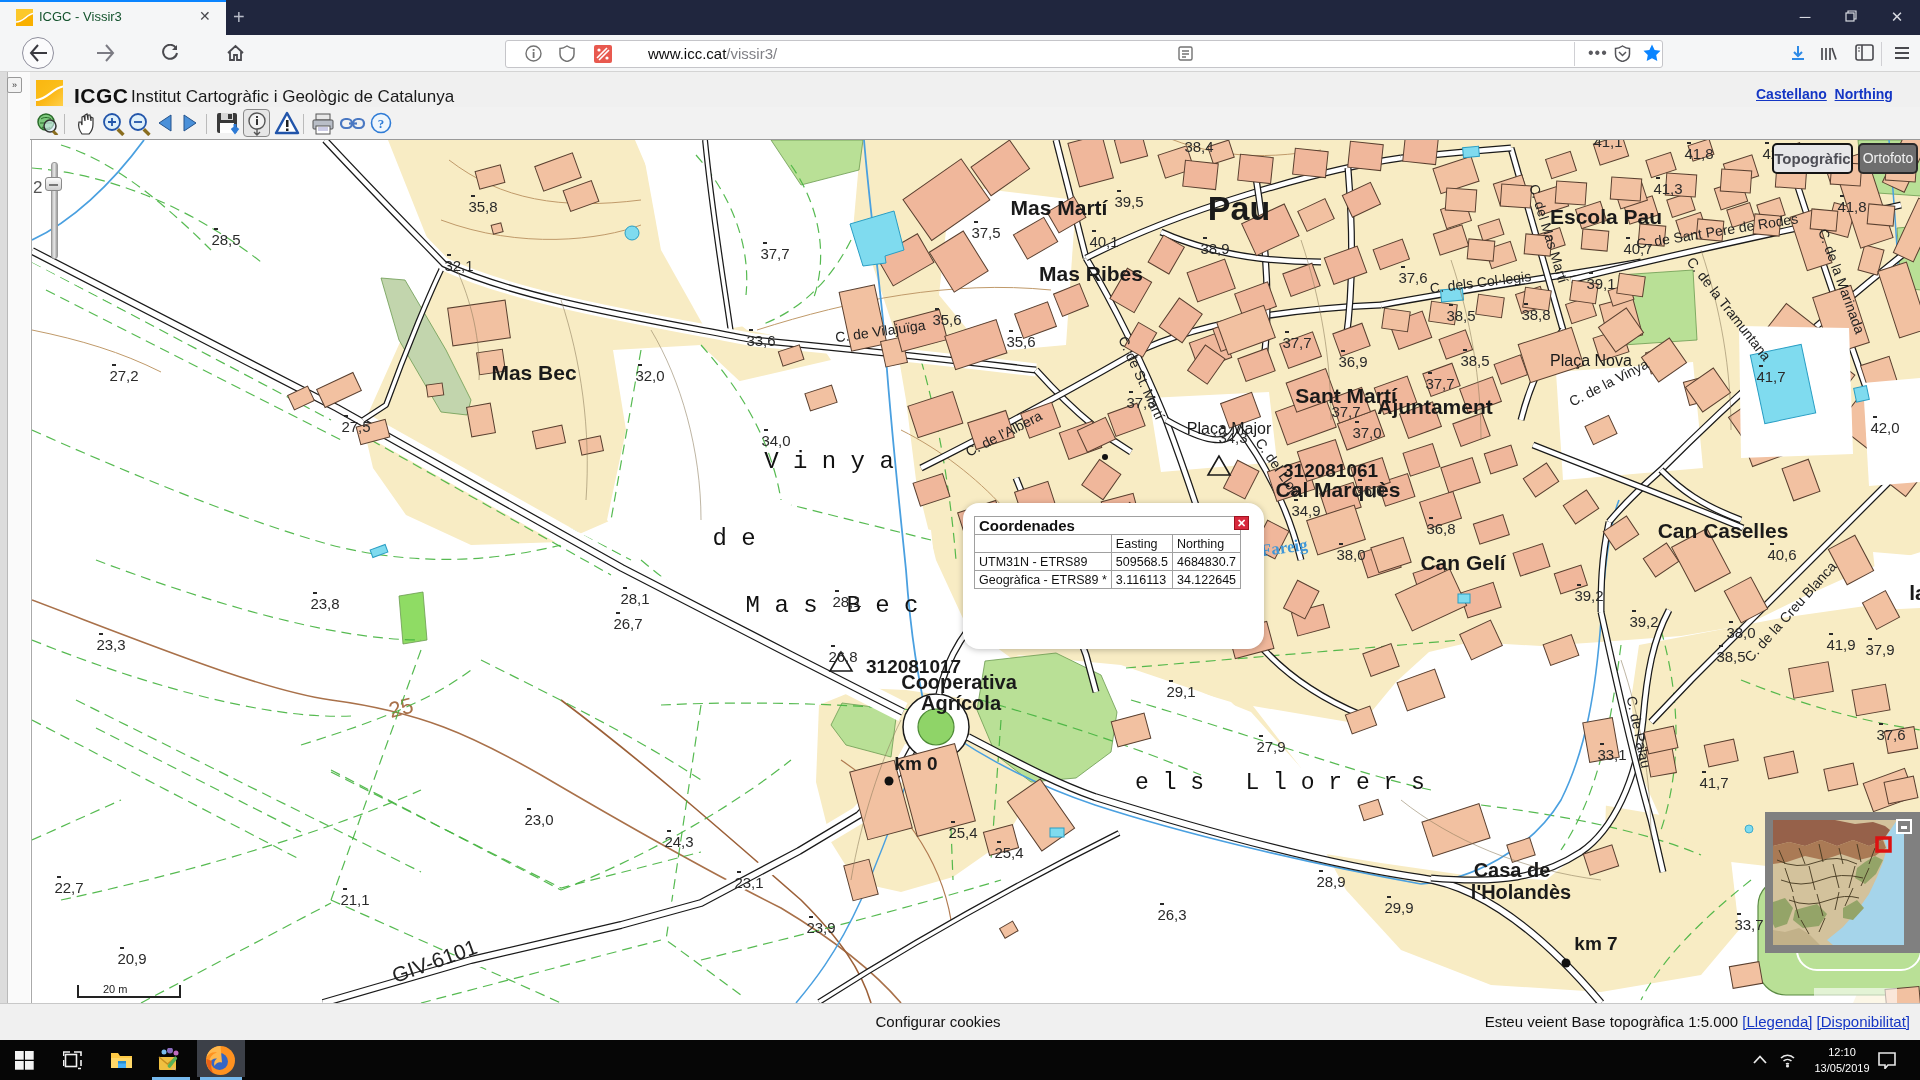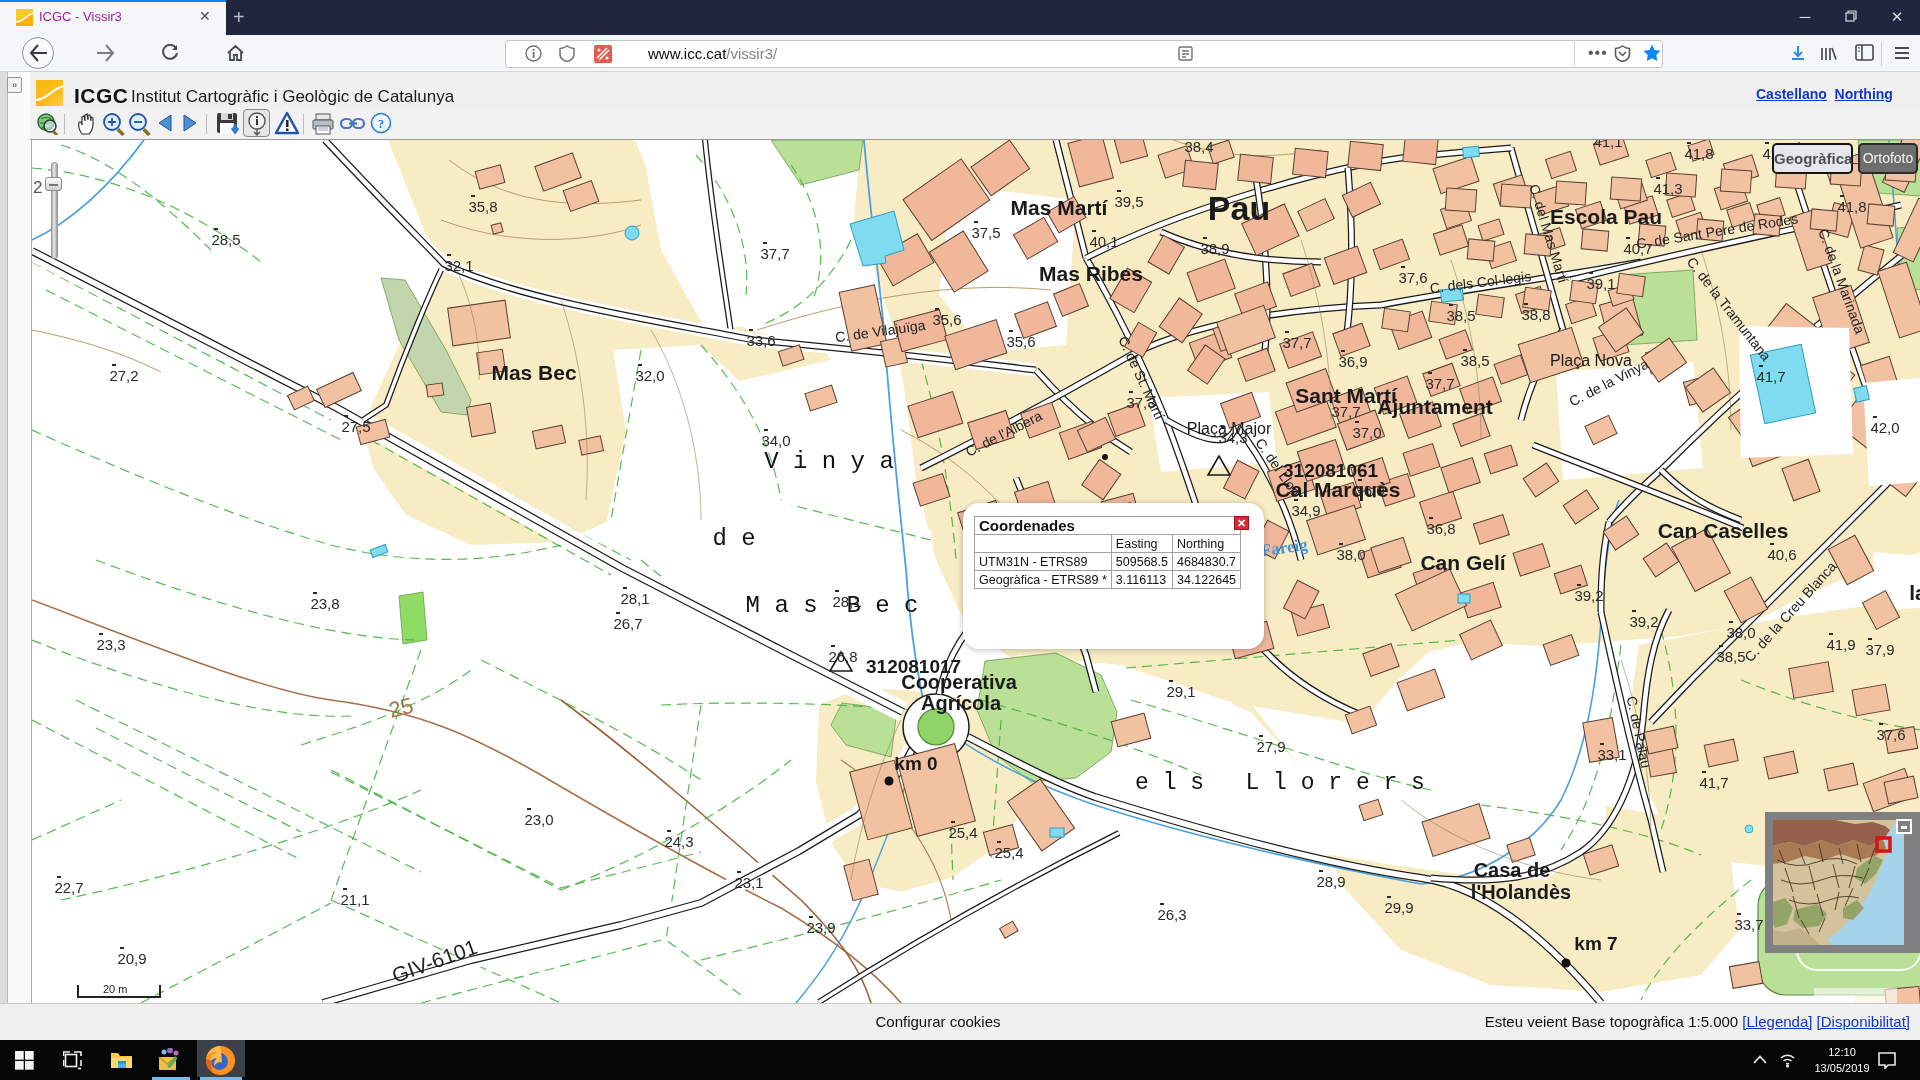--- a/index.html
+++ b/index.html
@@ -1,21 +1,21 @@
 <!DOCTYPE html>
 <html><head>
 <meta charset="utf-8">
 <style>
 * { margin:0; padding:0; box-sizing:border-box; }
 html,body { width:1920px; height:1080px; overflow:hidden; font-family:"Liberation Sans", sans-serif; }
 .abs { position:absolute; }
 
 #titlebar { position:absolute; left:0; top:0; width:1920px; height:35px; background:#20263e; }
 #tab { position:absolute; left:0; top:0; width:226px; height:35px; background:#f5f6f7; border-top:2px solid #0a84ff; }
-#tabtitle { position:absolute; left:39px; top:9px; font-size:13px; color:#a21caf; }
+#tabtitle { position:absolute; left:39px; top:9px; font-size:13px; color:#14532d; }
 #tabclose { position:absolute; left:199px; top:8px; font-size:14px; color:#4a4a4f; }
 #newtab { position:absolute; left:233px; top:6px; font-size:20px; color:#b8bcc8; font-weight:300;}
 .winbtn { position:absolute; top:0; width:46px; height:35px; color:#d8dae2; text-align:center; line-height:33px; font-size:15px; }
 
 #navbar { position:absolute; left:0; top:35px; width:1920px; height:37px; background:#f5f6f7; border-bottom:1px solid #d4d4d4; }
 #backbtn { position:absolute; left:22px; top:37px; width:32px; height:32px; border:1px solid #8f8f9d; border-radius:50%; background:#fbfbfc; }
 .navico { position:absolute; top:42px; color:#4a4a4f; }
 #urlbar { position:absolute; left:505px; top:40px; width:1158px; height:28px; background:#fff; border:1px solid #c5c5c9; border-radius:3px; }
 #urltext { position:absolute; left:648px; top:45px; font-size:15px; color:#0c0c0d;text-align:right; }
 #urltext span { color:#808086; }
@@ -42,21 +42,21 @@
 #btn-orto { position:absolute; left:1826px; top:3px; width:60px; height:31px; background:#6e6e6e; border:2px solid #2a2a2a; border-radius:5px; color:#f2f2f2; font-size:14px; text-align:center; line-height:27px; }
 
 #popup { position:absolute; left:931px; top:363px; width:301px; height:146px; background:#fff; border-radius:16px; box-shadow:0 1px 6px rgba(0,0,0,0.25); }
 #popup table { border-collapse:collapse; position:absolute; left:11px; top:13px; table-layout:fixed; }
 #popup td { border:1px solid #a0a0a0; font-size:12.5px; color:#111; padding:0 4px; height:18px; white-space:nowrap; overflow:hidden; }
 #popup .hdr { font-weight:bold; font-size:15px; }
 #pclose { position:absolute; left:271px; top:13px; width:15px; height:14px; background:#d8283c; border:1px solid #a01220; color:#fff; font-size:11px; line-height:13px; text-align:center; font-weight:bold;}
 #pnote { position:absolute; left:11px; top:99px; font-size:12.3px; color:#111; line-height:13.5px; white-space:nowrap; }
 #pnote a { color:#1436c4; text-decoration:underline; }
 
-#scalebar { position:absolute; left:45px; top:845px; width:84px; height:13px; border-left:2px solid #222; border-right:2px solid #222; border-bottom:2px solid #222; }
+#scalebar { position:absolute; left:45px; top:845px; width:104px; height:13px; border-left:2px solid #222; border-right:2px solid #222; border-bottom:2px solid #222; }
 #scalebar span { position:absolute; left:22px; top:-2px; font-size:11px; color:#222; background:#fff; padding:0 2px;}
 
 #inset { position:absolute; left:1733px; top:672px; width:187px; height:141px; background:#808080; }
 #insetmin { position:absolute; left:1864px; top:679px; width:16px; height:15px; background:#808080; border:2px solid #fff; }
 #insetmin::after { content:""; position:absolute; left:3px; top:5px; width:6px; height:3px; background:#fff; }
 #exy { position:absolute; left:1782px; top:848px; font-size:11px; font-weight:bold; color:#111; background:rgba(255,255,255,0.6); padding:15px 2px;}
 
 #cookiebar { position:absolute; left:0; top:1003px; width:1920px; height:37px; background:#f0f0f0; border-top:1px solid #c8c8c8; }
 #cookietext { position:absolute; left:0; top:1013px; width:1876px; text-align:center; font-size:15px; color:#111; }
 #statustext { position:absolute; right:10px; top:1013px; font-size:15px; color:#111; }
@@ -822,21 +822,21 @@
       <text x="1008" y="858" font-family="Liberation Sans, sans-serif" font-size="15" fill="#2a2a2a" text-anchor="middle">25,4</text>
       <rect x="996" y="841" width="4" height="2" fill="#2a2a2a"></rect>
       <text x="1020" y="347" font-family="Liberation Sans, sans-serif" font-size="15" fill="#2a2a2a" text-anchor="middle">35,6</text>
       <rect x="1008" y="330" width="4" height="2" fill="#2a2a2a"></rect>
       <text x="1198" y="152" font-family="Liberation Sans, sans-serif" font-size="15" fill="#2a2a2a" text-anchor="middle">38,4</text>
       <rect x="1186" y="135" width="4" height="2" fill="#2a2a2a"></rect>
     </svg>
 <div id="slider"></div>
 <div id="sliderh"></div>
 <div id="sliderlabel">2</div>
-<div id="btn-topo">Geogràfica</div>
+<div id="btn-topo">Topogràfic</div>
 <div id="btn-orto">Ortofoto</div>
 <div id="popup">
   <table>
     <tbody>
           <tr>
             <td colspan="3" class="hdr" style="width:232px">Coordenades</td>
           </tr>
     <tr>
             <td style="width:117px"></td>
             <td style="width:54px">Easting</td>

